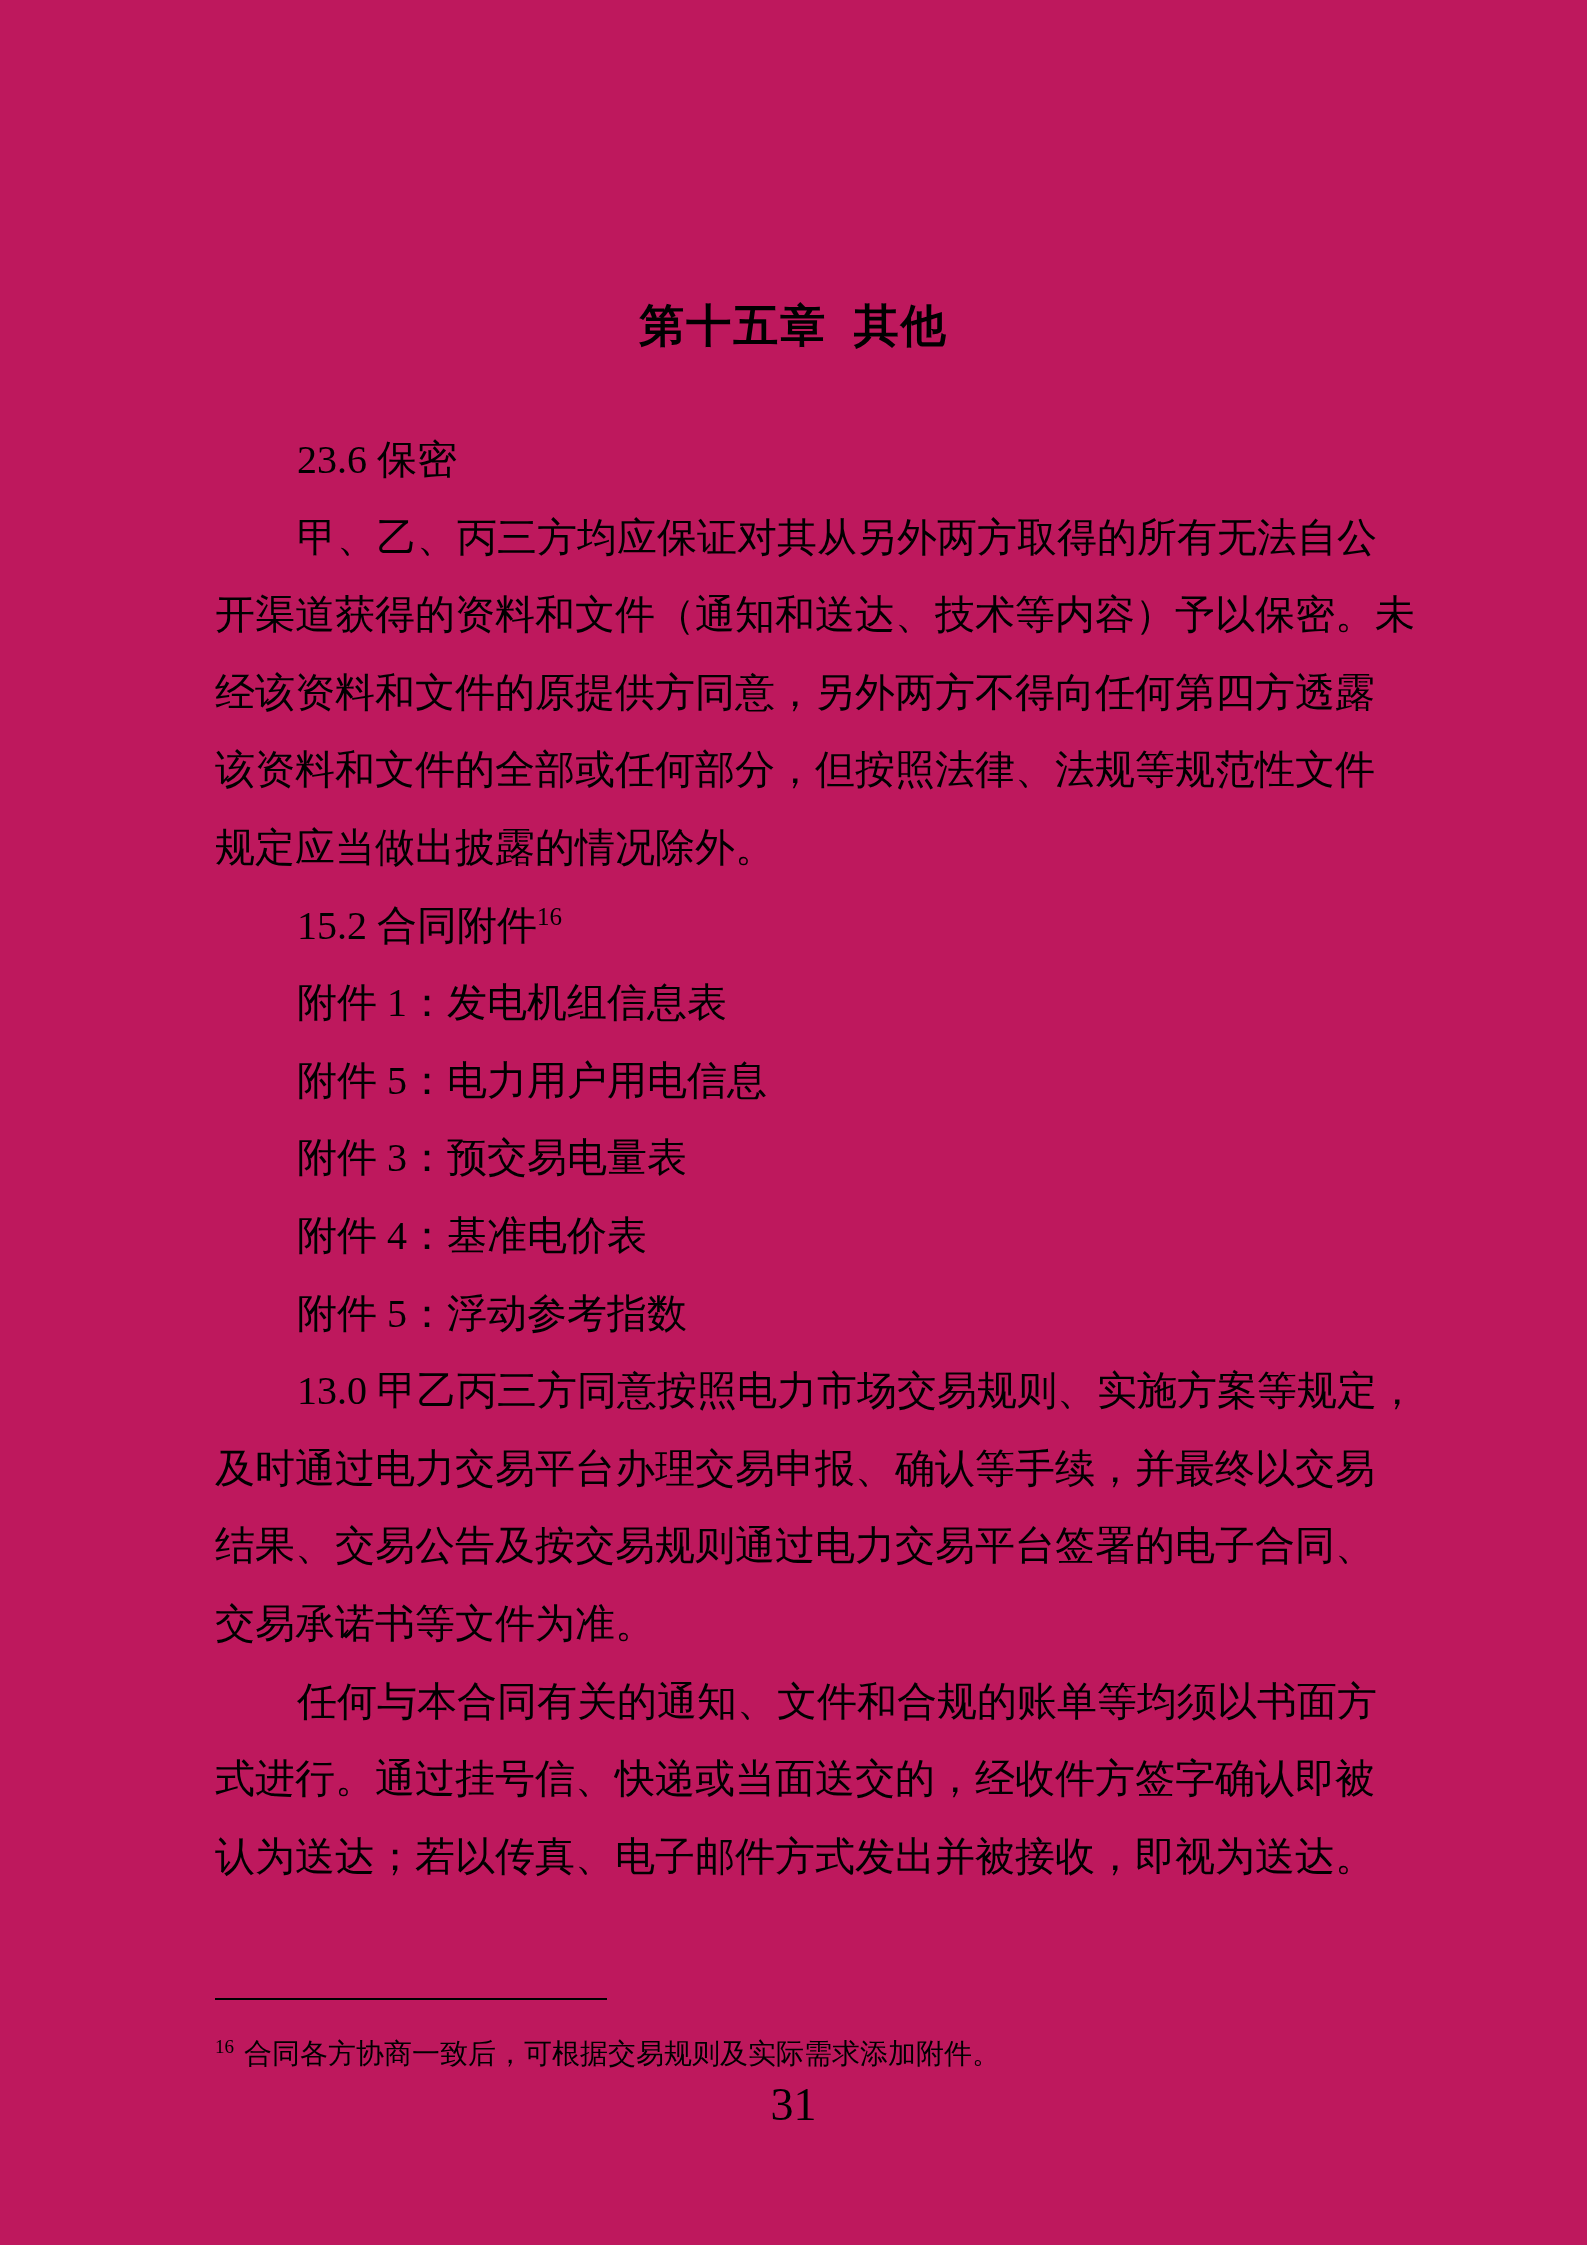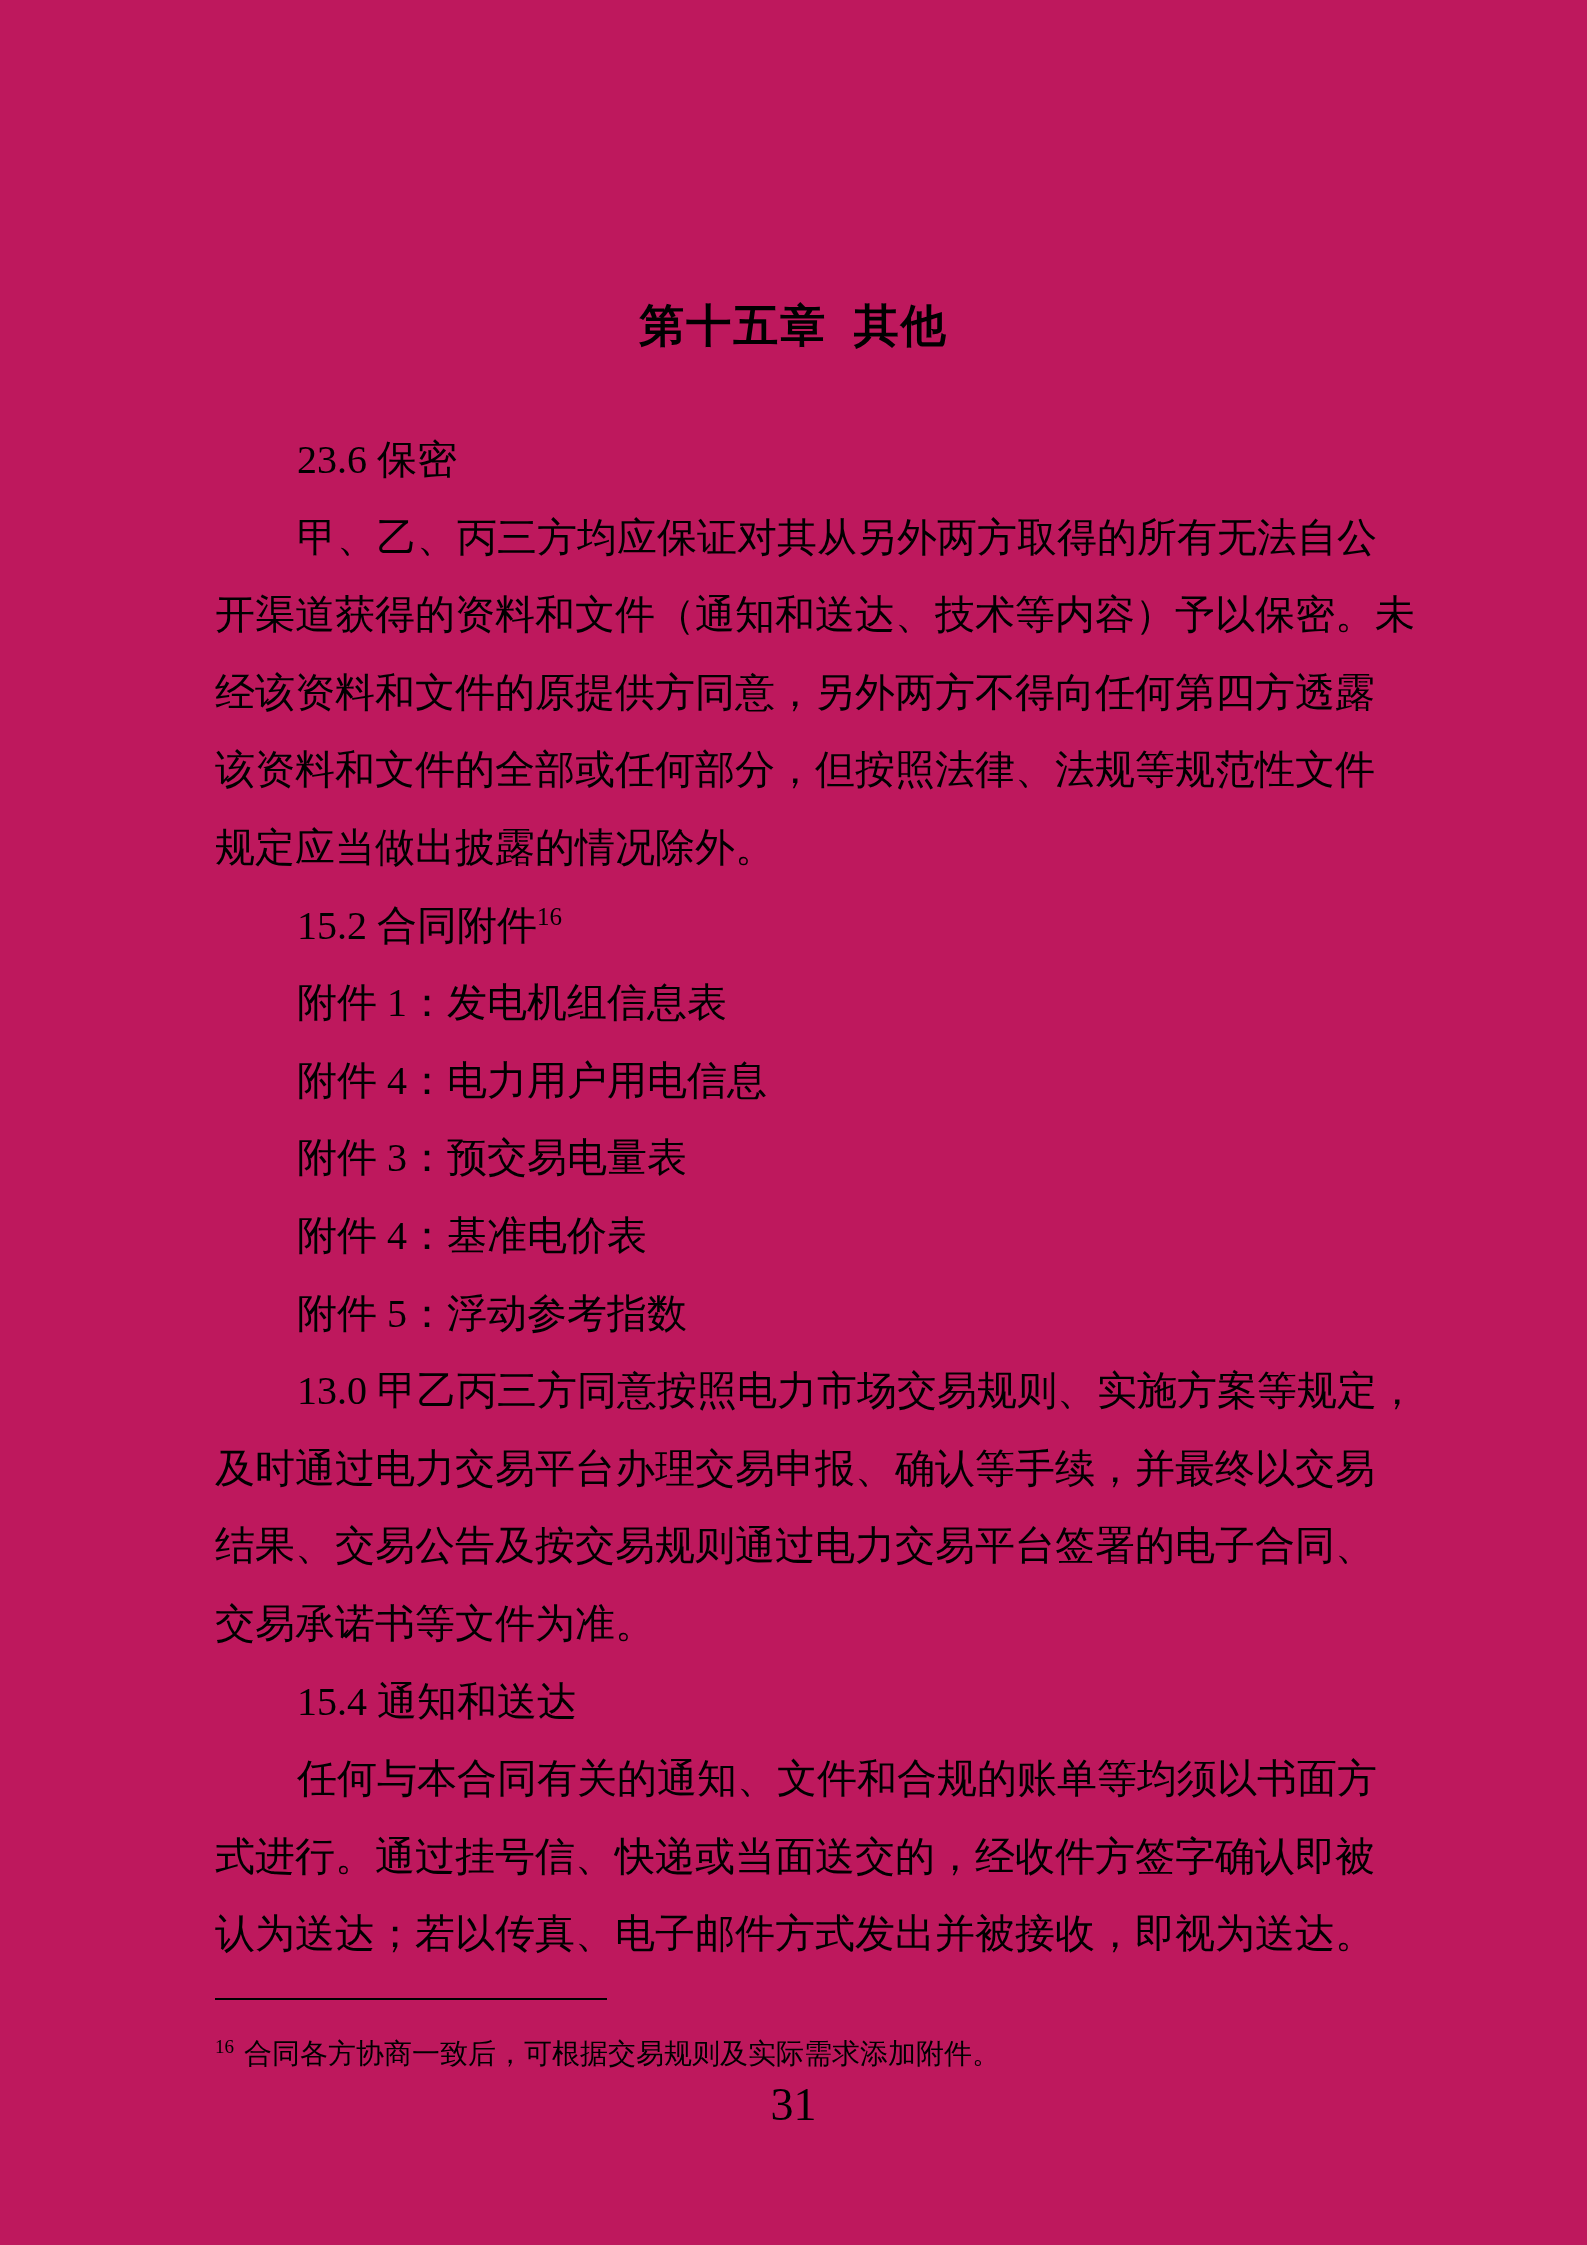--- a/index.html
+++ b/index.html
@@ -93,29 +93,28 @@
 
   <div class="body-text">
     <div class="line ind">23.6 保密</div>
     <div class="line ind">甲、乙、丙三方均应保证对其从另外两方取得的所有无法自公</div>
     <div class="line">开渠道获得的资料和文件（通知和送达、技术等内容）予以保密。未</div>
     <div class="line">经该资料和文件的原提供方同意，另外两方不得向任何第四方透露</div>
     <div class="line">该资料和文件的全部或任何部分，但按照法律、法规等规范性文件</div>
     <div class="line">规定应当做出披露的情况除外。</div>
     <div class="line ind"><span>15.2 合同附件</span><span class="sup">16</span></div>
     <div class="line ind">附件 1：发电机组信息表</div>
-    <div class="line ind">附件 4：电力用户用电信息</div>
+    <div class="line ind">附件 5：电力用户用电信息</div>
     <div class="line ind">附件 3：预交易电量表</div>
     <div class="line ind">附件 4：基准电价表</div>
     <div class="line ind">附件 5：浮动参考指数</div>
     <div class="line ind">13.0 甲乙丙三方同意按照电力市场交易规则、实施方案等规定，</div>
     <div class="line">及时通过电力交易平台办理交易申报、确认等手续，并最终以交易</div>
     <div class="line">结果、交易公告及按交易规则通过电力交易平台签署的电子合同、</div>
     <div class="line">交易承诺书等文件为准。</div>
-    <div class="line ind">15.4 通知和送达</div>
     <div class="line ind">任何与本合同有关的通知、文件和合规的账单等均须以书面方</div>
     <div class="line">式进行。通过挂号信、快递或当面送交的，经收件方签字确认即被</div>
     <div class="line">认为送达；若以传真、电子邮件方式发出并被接收，即视为送达。</div>
   </div>
 
   <div class="footnote-divider"></div>
 
   <div class="footnote">
     <span class="fn-marker">16</span><span class="fn-text">合同各方协商一致后，可根据交易规则及实际需求添加附件。</span>
   </div>

